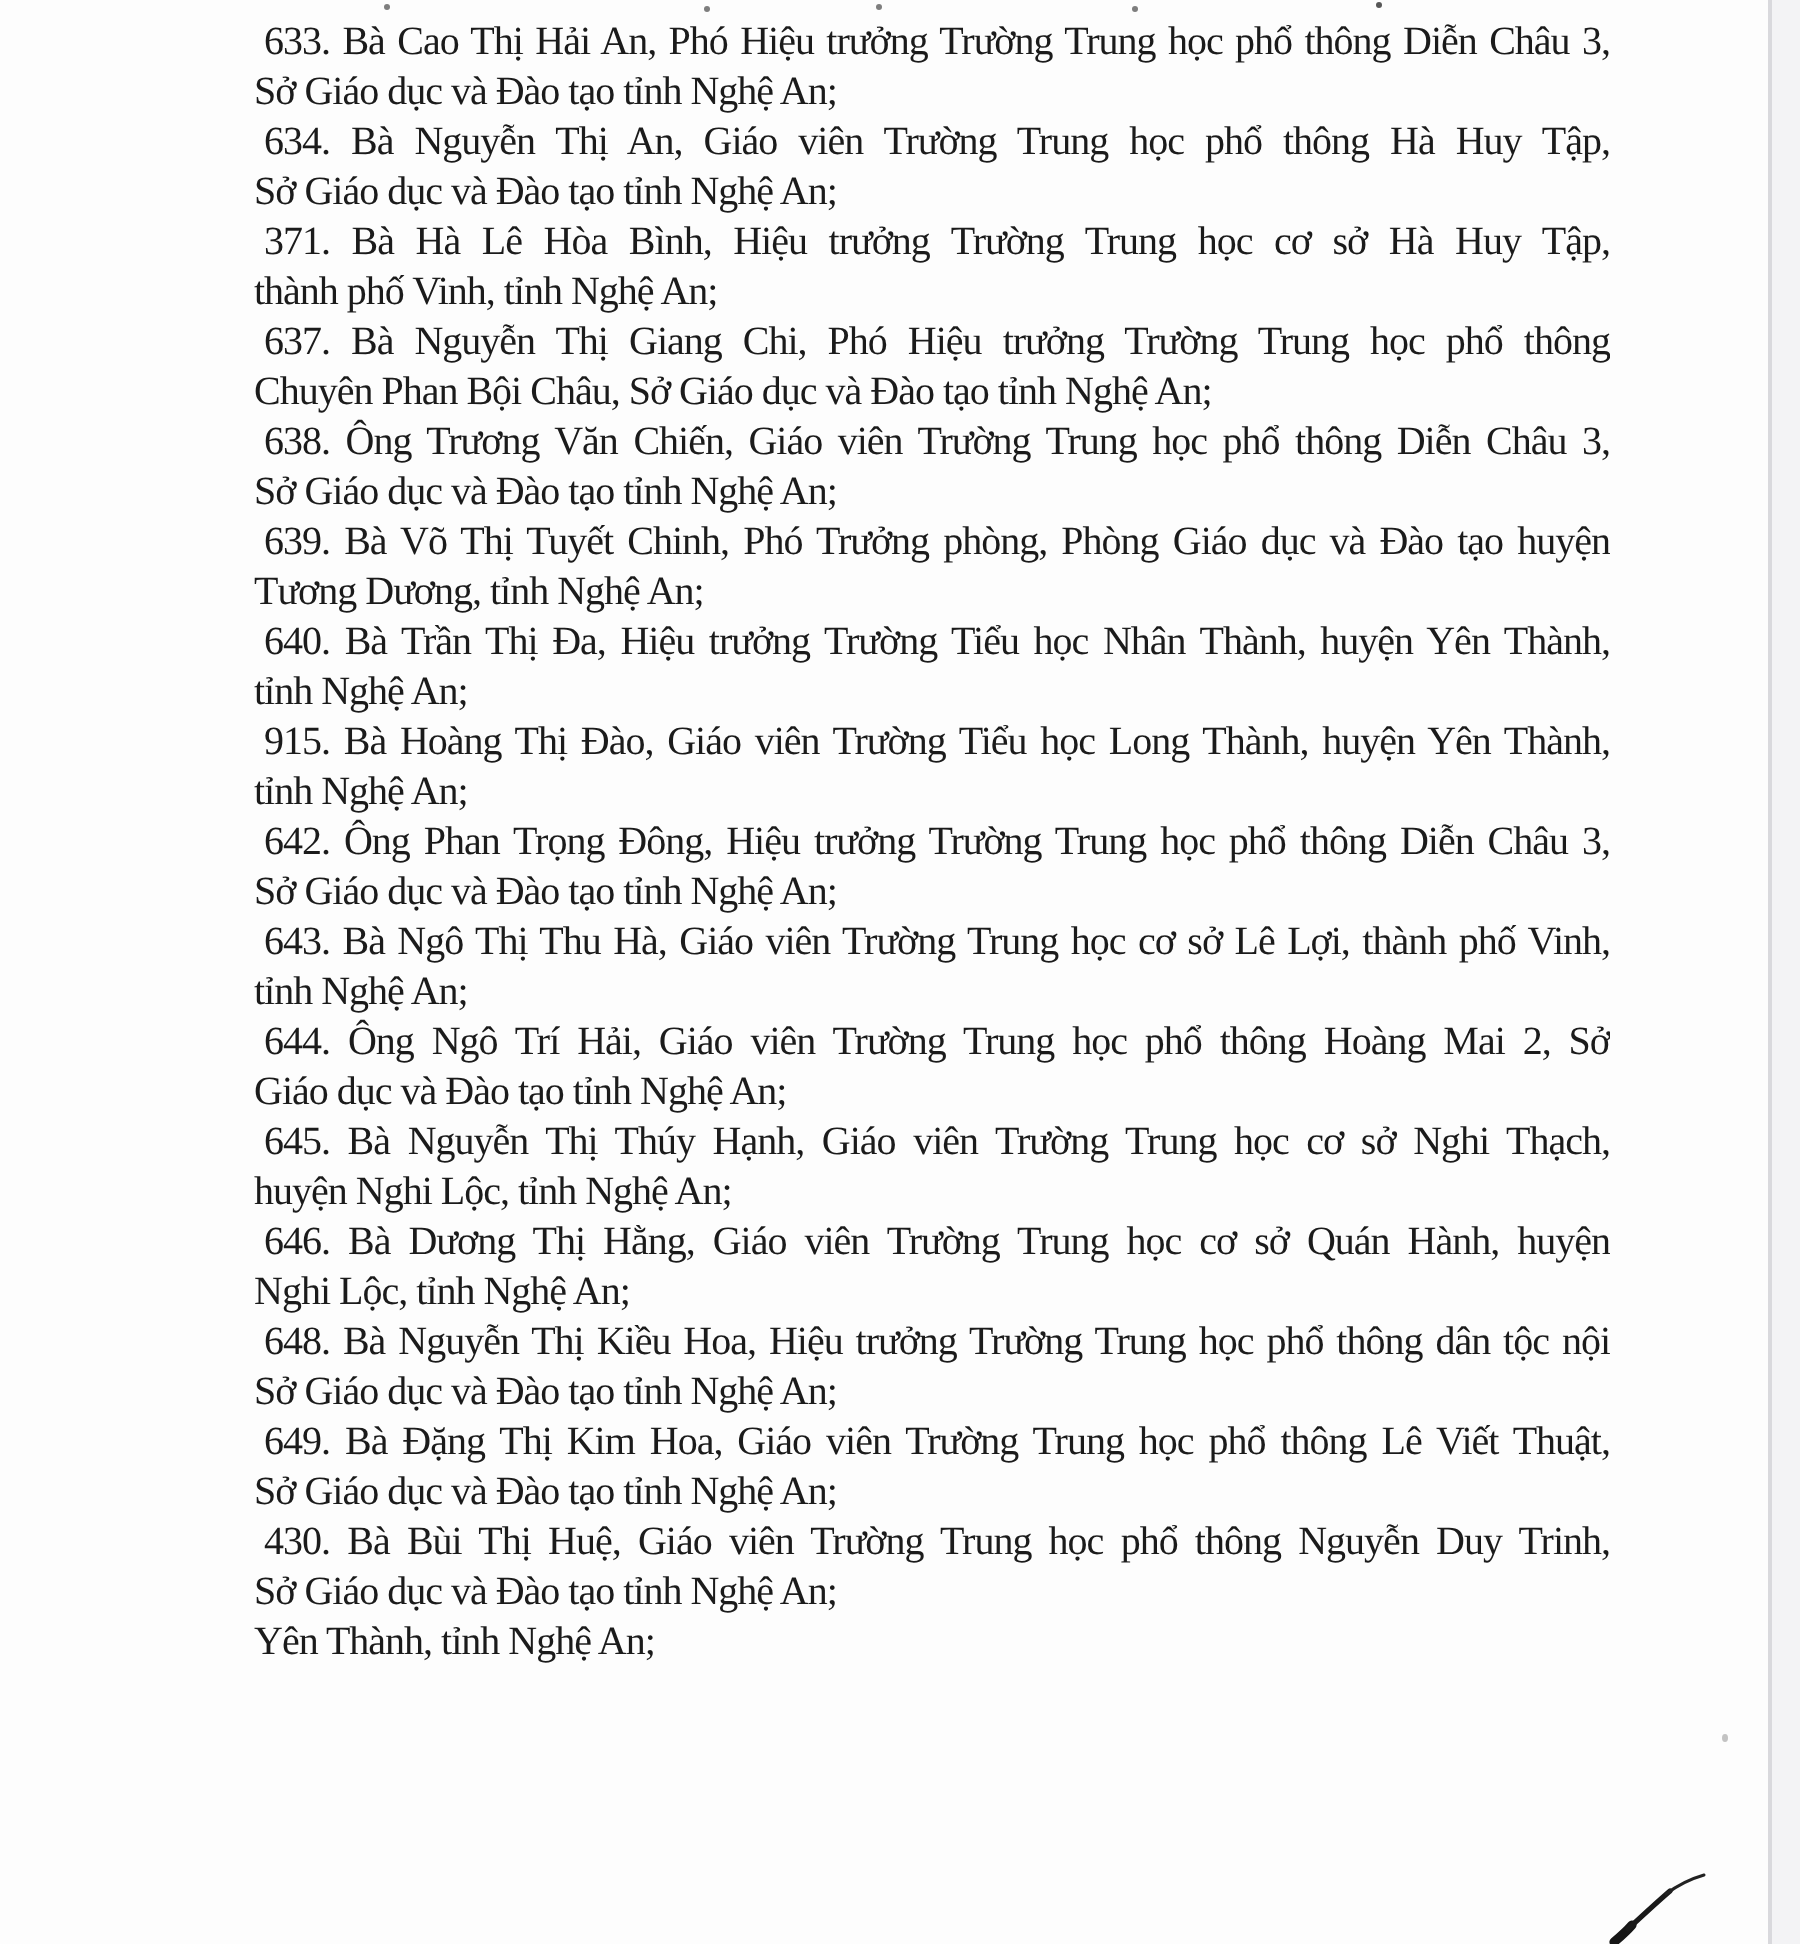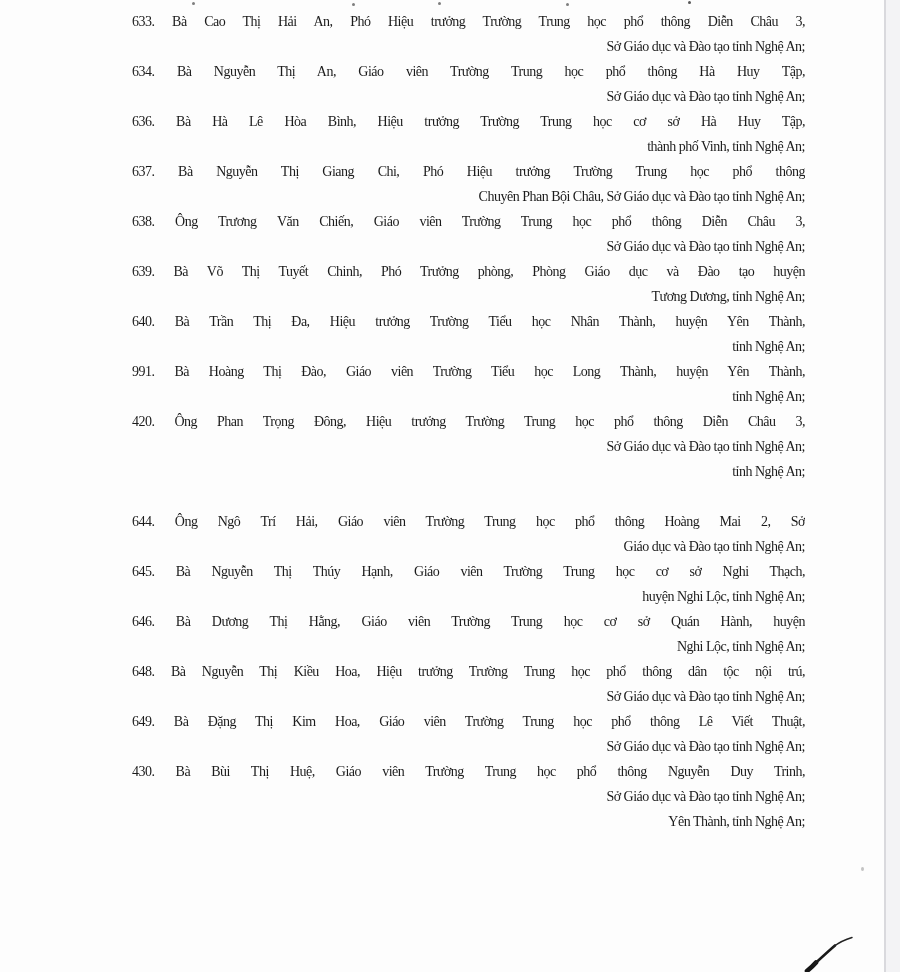--- a/index.html
+++ b/index.html
@@ -20,38 +20,38 @@
   }
   
   .entries {
     position: absolute;
     top: 9px;
     left: 127px;
     width: 678px;
     margin: 0;
     padding: 0;
     list-style: none;
-    font-size: 14px;
+    font-size: 20px;
     line-height: 25px;
     letter-spacing: -0.5px;
   }
   .entry { height: 50px; overflow: hidden; }
   .entry .l1 {
     display: block;
     height: 25px;
     overflow: hidden;
     padding-left: 5px;
     text-align: justify;
     text-align-last: justify;
   }
   .entry .l2 {
     display: block;
     height: 25px;
     overflow: hidden;
-    text-align: right;
+    text-align: left;
   }
   
   .frag-dot {
     position: absolute;
     top: 2px;
     width: 3px;
     height: 3px;
     border-radius: 50%;
     background: #3a3a3a;
     opacity: 0.65;
@@ -108,21 +108,21 @@
       <span class="l2">Sở Giáo dục và Đào tạo tỉnh Nghệ An;</span>
     </li>
 
     <li class="entry">
       <span class="l1">634. Bà Nguyễn Thị An, Giáo viên Trường Trung học phổ thông Hà Huy Tập,</span>
       <span class="l2">Sở Giáo dục và Đào tạo tỉnh Nghệ An;</span>
     </li>
 
 
     <li class="entry">
-      <span class="l1">636. Bà Hà Lê Hòa Bình, Hiệu trưởng Trường Trung học cơ sở Hà Huy Tập,</span>
+      <span class="l1">371. Bà Hà Lê Hòa Bình, Hiệu trưởng Trường Trung học cơ sở Hà Huy Tập,</span>
       <span class="l2">thành phố Vinh, tỉnh Nghệ An;</span>
     </li>
 
     <li class="entry">
       <span class="l1">637. Bà Nguyễn Thị Giang Chi, Phó Hiệu trưởng Trường Trung học phổ thông</span>
       <span class="l2">Chuyên Phan Bội Châu, Sở Giáo dục và Đào tạo tỉnh Nghệ An;</span>
     </li>
 
     <li class="entry">
       <span class="l1">638. Ông Trương Văn Chiến, Giáo viên Trường Trung học phổ thông Diễn Châu 3,</span>
@@ -133,30 +133,31 @@
       <span class="l1">639. Bà Võ Thị Tuyết Chinh, Phó Trưởng phòng, Phòng Giáo dục và Đào tạo huyện</span>
       <span class="l2">Tương Dương, tỉnh Nghệ An;</span>
     </li>
 
     <li class="entry">
       <span class="l1">640. Bà Trần Thị Đa, Hiệu trưởng Trường Tiểu học Nhân Thành, huyện Yên Thành,</span>
       <span class="l2">tỉnh Nghệ An;</span>
     </li>
 
     <li class="entry">
-      <span class="l1">991. Bà Hoàng Thị Đào, Giáo viên Trường Tiểu học Long Thành, huyện Yên Thành,</span>
+      <span class="l1">915. Bà Hoàng Thị Đào, Giáo viên Trường Tiểu học Long Thành, huyện Yên Thành,</span>
       <span class="l2">tỉnh Nghệ An;</span>
     </li>
 
     <li class="entry">
-      <span class="l1">420. Ông Phan Trọng Đông, Hiệu trưởng Trường Trung học phổ thông Diễn Châu 3,</span>
-      <span class="l2">Sở Giáo dục và Đào tạo tỉnh Nghệ An;</span>
-    </li>
-
-    <li class="entry">
+      <span class="l1">642. Ông Phan Trọng Đông, Hiệu trưởng Trường Trung học phổ thông Diễn Châu 3,</span>
+      <span class="l2">Sở Giáo dục và Đào tạo tỉnh Nghệ An;</span>
+    </li>
+
+    <li class="entry">
+      <span class="l1">643. Bà Ngô Thị Thu Hà, Giáo viên Trường Trung học cơ sở Lê Lợi, thành phố Vinh,</span>
       <span class="l2">tỉnh Nghệ An;</span>
     </li>
 
     <li class="entry">
       <span class="l1">644. Ông Ngô Trí Hải, Giáo viên Trường Trung học phổ thông Hoàng Mai 2, Sở</span>
       <span class="l2">Giáo dục và Đào tạo tỉnh Nghệ An;</span>
     </li>
 
     <li class="entry">
       <span class="l1">645. Bà Nguyễn Thị Thúy Hạnh, Giáo viên Trường Trung học cơ sở Nghi Thạch,</span>

